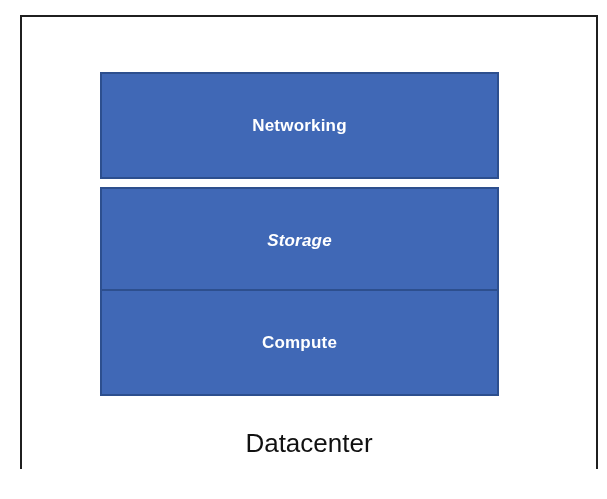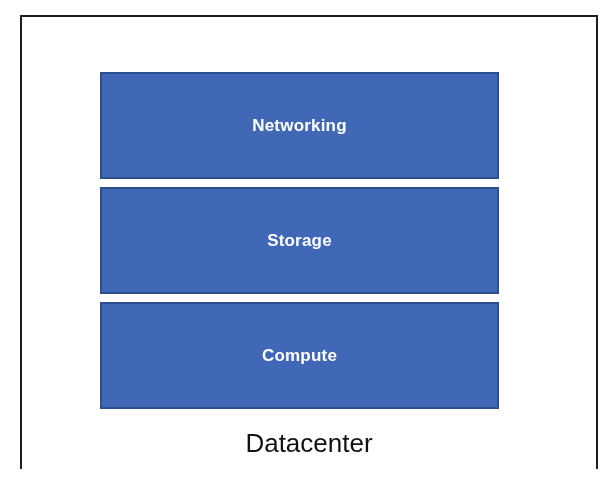--- a/index.html
+++ b/index.html
@@ -37,21 +37,21 @@
     align-items: center;
     justify-content: center;
   }
   .layer-box .layer-label {
     color: #ffffff;
     font-size: 17px;
     font-weight: 700;
     letter-spacing: 0.2px;
   }
   #layer-networking { top: 70px; }
-  #layer-storage    { top: 185px; }
+  #layer-storage    { top: 185px; font-style: italic; }
   #layer-compute    { top: 300px; }
   .container-label {
     position: absolute;
     left: 20px;
     top: 428px;
     width: 578px;
     text-align: center;
     color: #111111;
     font-size: 26px;
     font-weight: 400;
@@ -64,20 +64,20 @@
   <div class="frame">
 
     <div class="layer-box" id="layer-networking" style="top:55px; left:78px;">
       <span class="layer-label">Networking</span>
     </div>
 
     <div class="layer-box" id="layer-storage" style="top:170px; left:78px;">
       <span class="layer-label">Storage</span>
     </div>
 
-    <div class="layer-box" id="layer-compute" style="top:285px; left:78px;">
+    <div class="layer-box" id="layer-compute" style="top:272px; left:78px;">
       <span class="layer-label">Compute</span>
     </div>
 
   </div>
 
   <div class="container-label">Datacenter</div>
 </div>
 
 </body></html>

